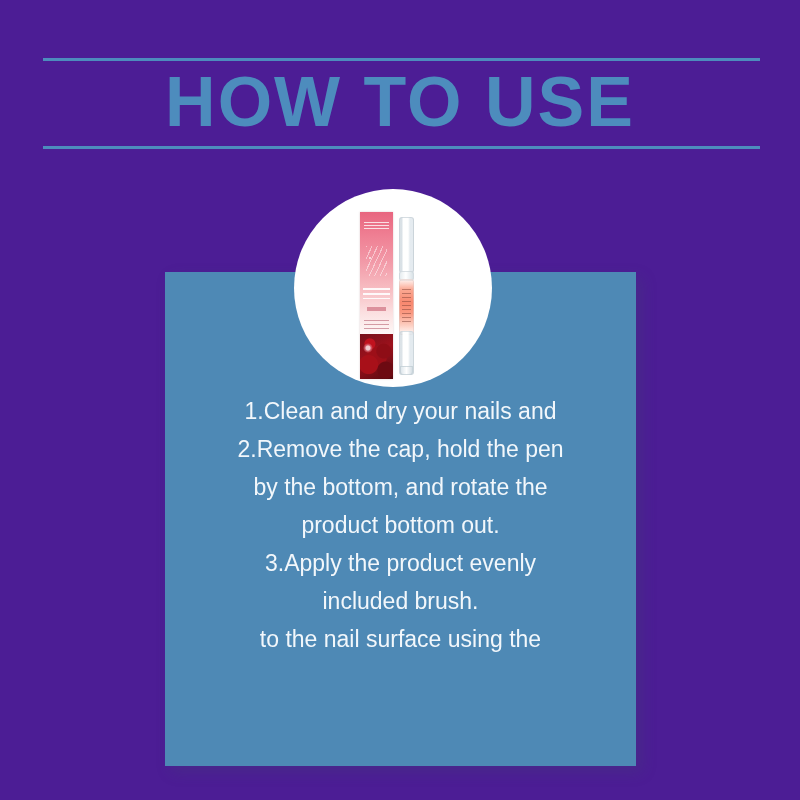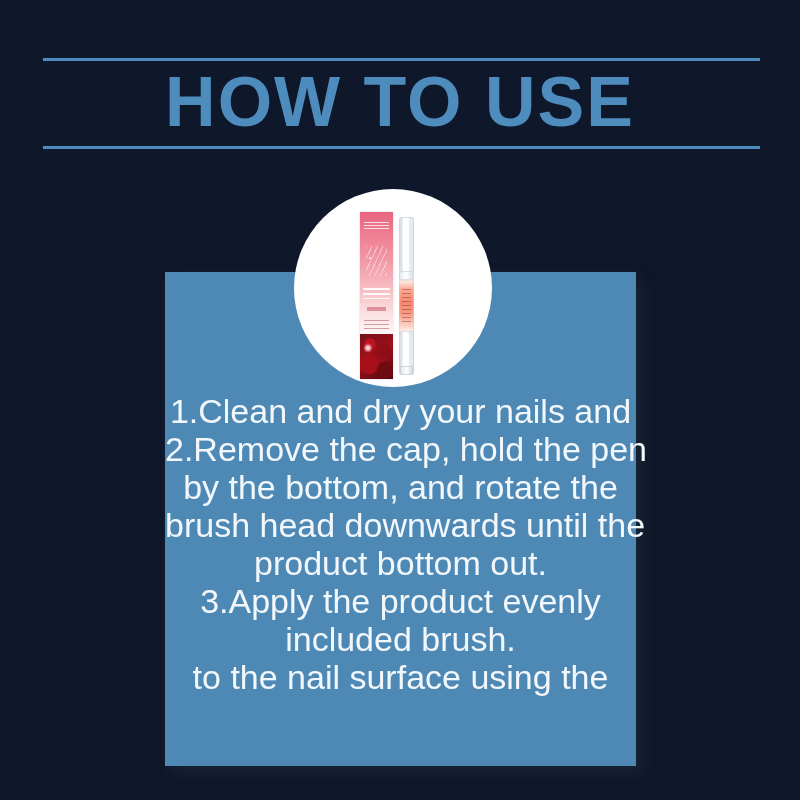--- a/index.html
+++ b/index.html
@@ -3,21 +3,21 @@
 <meta charset="utf-8">
 <style>
   html,body{margin:0;padding:0;}
   body{
     width:800px;height:800px;
     background:#c9dced;
     font-family:"Liberation Sans", sans-serif;
     overflow:hidden;
     position:relative;
   }
-  #canvas{position:relative;width:800px;height:800px;overflow:hidden;background:#0f172a;}
+  #canvas{position:relative;width:800px;height:800px;overflow:hidden;background:#4c1d95;}
 
   
   .rule{position:absolute;left:43px;width:717px;height:3px;background:#4d8cbd;}
   .rule.top{top:58px;}
   .rule.bottom{top:146px;}
   #page-title{
     position:absolute;left:0;top:62px;width:800px;
     text-align:center;
     font-size:70px;
     font-weight:bold;
@@ -37,21 +37,21 @@
     box-shadow:6px 6px 14px rgba(60,80,100,.22);
   }
 
   
   #steps{
     position:absolute;
     left:165px;top:392px;
     width:471px;
     text-align:center;
     color:#f2f7fb;
-    font-size:34px;
+    font-size:23px;
     line-height:38px;
     font-family:"Liberation Sans", sans-serif;
   }
   #steps .line{display:block;white-space:nowrap;}
 
   
   #product-circle{
     position:absolute;
     left:294px;top:189px;
     width:198px;height:198px;
@@ -189,21 +189,20 @@
   <div class="rule top"></div>
   <div id="page-title">HOW TO USE</div>
   <div class="rule bottom"></div>
 
   <div id="panel"></div>
 
   <div id="steps">
     <span class="line">1.Clean and dry your nails and</span>
     <span class="line">2.Remove the cap, hold the pen</span>
     <span class="line">by the bottom, and rotate the</span>
-    <span class="line">brush head downwards until the</span>
     <span class="line">product bottom out.</span>
     <span class="line">3.Apply the product evenly</span>
     <span class="line">included brush.</span>
     <span class="line">to the nail surface using the</span>
   </div>
 
   <div id="product-circle"></div>
 
   <div id="product-box">
     <div id="box-logo"></div>

